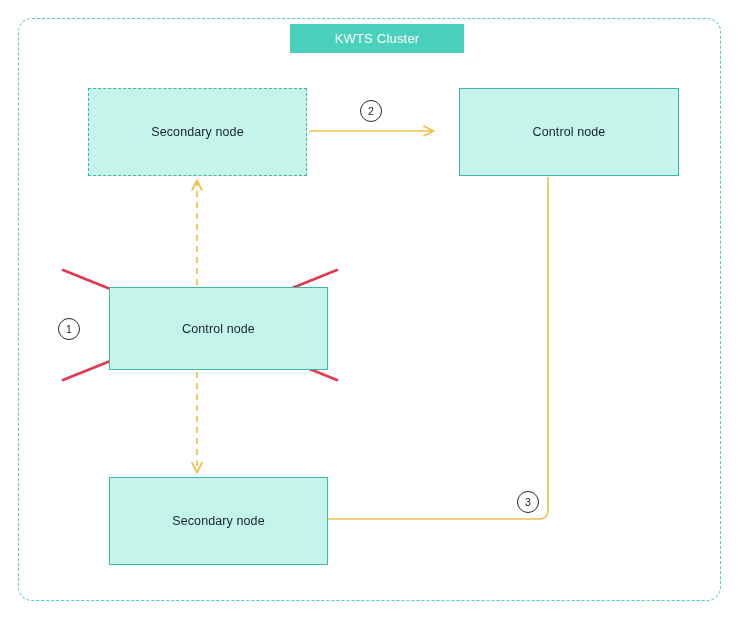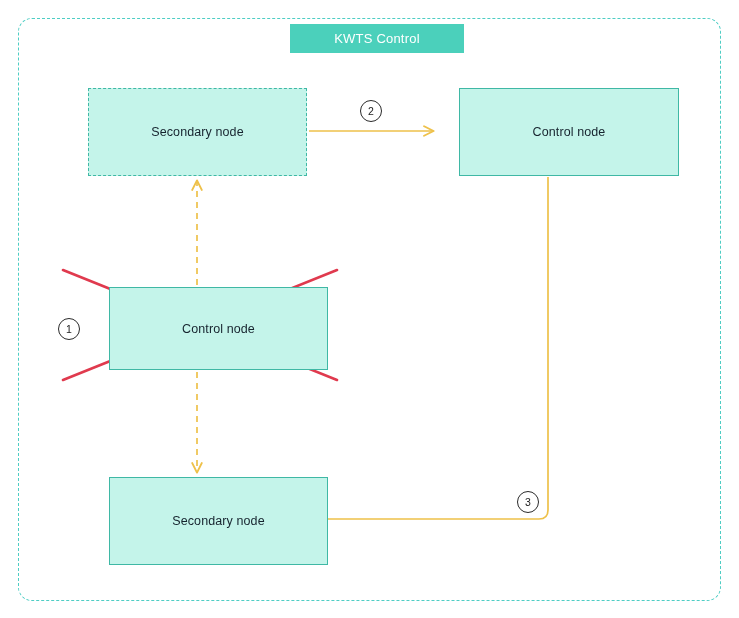--- a/index.html
+++ b/index.html
@@ -99,21 +99,21 @@
   #step-2 { left: 360px; top: 100px; }
   #step-3 { left: 517px; top: 491px; }
 </style>
 </head>
 <body>
 
 <div id="diagram-root">
 
   <div class="cluster-box"></div>
 
-  <div class="cluster-title">KWTS Control</div>
+  <div class="cluster-title">KWTS Cluster</div>
 
   <svg id="connectors" viewBox="0 0 739 618" xmlns="http://www.w3.org/2000/svg">
     <defs>
       <marker id="arrow-orange" viewBox="0 0 10 10" refX="8.5" refY="5" markerWidth="7" markerHeight="7" orient="auto-start-reverse">
         <path d="M 1 1 L 9 5 L 1 9" fill="none" stroke="#eec14a" stroke-width="1.6" stroke-linecap="round" stroke-linejoin="round"></path>
       </marker>
     </defs>
 
     <g>
       <path d="M 197 285 L 197 181" fill="none" stroke="#eec14a" stroke-width="1.7" stroke-dasharray="6 5" marker-end="url(#arrow-orange)"></path>

